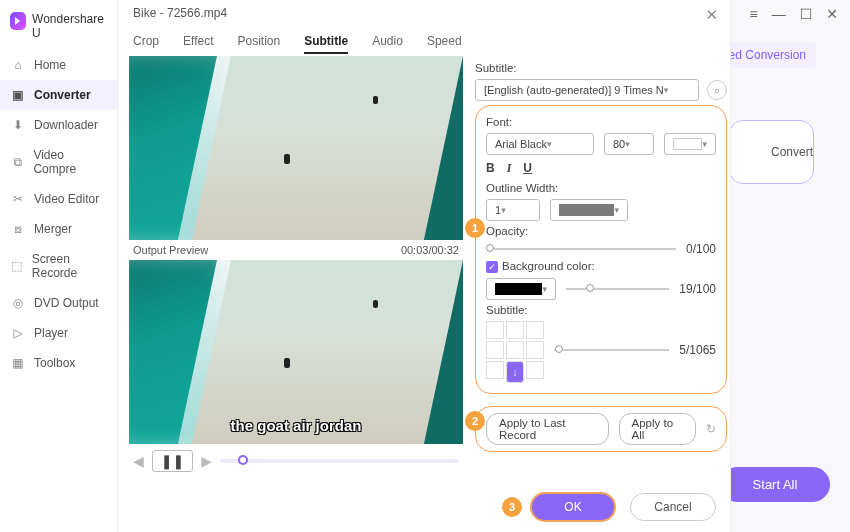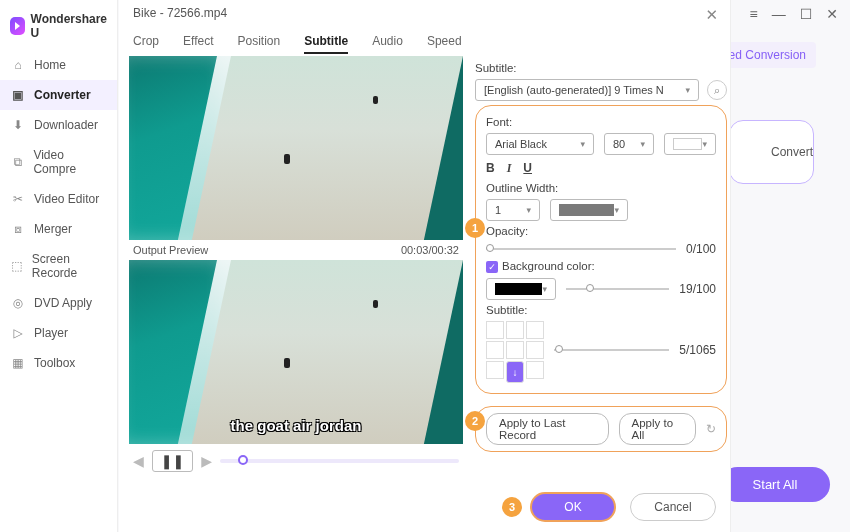--- a/index.html
+++ b/index.html
@@ -1,19 +1,19 @@
 <!DOCTYPE html>
 <html><head>
 <meta charset="utf-8">
 <style>
 *{box-sizing:border-box;margin:0;padding:0;font-family:Segoe UI,Arial,sans-serif}
 body{width:850px;height:532px;overflow:hidden;background:#f8f8fa}
 .app{display:flex;height:100%;width:100%;position:relative}
 .sidebar{width:118px;background:#fff;border-right:1px solid #eee;display:flex;flex-direction:column;padding-top:8px}
-.brand{display:flex;align-items:center;gap:6px;padding:4px 10px 10px;font-size:12px;font-weight:700;color:#333}
+.brand{display:flex;align-items:flex-start;gap:6px;padding:4px 10px 10px;font-size:12px;font-weight:400;color:#333}
 .brand-logo{width:18px;height:18px;border-radius:5px;background:linear-gradient(135deg,#7b4dff,#e24dff);position:relative}
 .brand-logo::after{content:"";position:absolute;left:5px;top:5px;width:0;height:0;border-left:5px solid #fff;border-top:4px solid transparent;border-bottom:4px solid transparent}
 .nav-item{display:flex;align-items:center;gap:8px;padding:8px 10px;font-size:12px;color:#555;cursor:pointer}
 .nav-item.active{background:#f3f0ff;color:#222;font-weight:700}
 .nav-item .ni-icon{width:16px;text-align:center;color:#888}
 .nav-item.active .ni-icon{color:#555}
 .main{flex:1;position:relative;background:#f8f8fa}
 .speed-conv{position:absolute;right:34px;top:42px;color:#8660f6;font-size:12px;background:#f3effc;padding:6px 10px;border-radius:4px}
 .convert-btn{position:absolute;right:36px;top:120px;width:85px;padding:24px 0;text-align:right;font-size:12px;color:#555;border:1px solid #c7b5ff;border-radius:14px;background:#fff;cursor:pointer}
 .start-all{position:absolute;right:20px;bottom:30px;width:110px;padding:10px 0;text-align:center;font-size:13px;color:#fff;background:#8a66f7;border-radius:18px;cursor:pointer}
@@ -38,21 +38,21 @@
 .cap{position:absolute;bottom:10px;width:100%;text-align:center;color:#fff;font-weight:700;font-size:15px;text-shadow:1px 1px 0 #000,-1px 1px 0 #000,1px -1px 0 #000,-1px -1px 0 #000}
 .mid-row{display:flex;justify-content:space-between;font-size:11px;color:#555;padding:4px 4px}
 .play-row{display:flex;align-items:center;gap:8px;padding:6px 4px}
 .play-row .pbtn{color:#bbb;font-size:14px;cursor:pointer}
 .play-row .pbtn.sel{color:#444}
 .ptrack{flex:1;height:4px;background:#ede8fb;position:relative;border-radius:2px}
 .pthumb{position:absolute;left:18px;top:-4px;width:10px;height:10px;background:#fff;border:2px solid #8a66f7;border-radius:50%}
 .right-col{flex:1;font-size:12px;color:#444;padding-top:6px;position:relative}
 .fld{margin-bottom:4px}
 .label{font-size:11.5px;color:#444;margin-bottom:5px;display:block}
-.sel{display:flex;align-items:center;justify-content:space-between;padding:4px 8px;height:22px;border:1px solid #bbb;border-radius:3px;font-size:11px;background:#fff;cursor:pointer}
+.sel{display:flex;align-items:center;justify-content:flex-start;padding:4px 8px;height:22px;border:1px solid #bbb;border-radius:3px;font-size:11px;background:#fff;cursor:pointer}
 .sel .v{white-space:nowrap;overflow:hidden;text-overflow:ellipsis}
 .sel .ar{color:#888;font-size:9px}
 .row{display:flex;align-items:center;gap:10px}
 .group1{border:1px solid #f0a25a;border-radius:16px;padding:10px 10px 14px;position:relative;margin-top:4px}
 .badge{position:absolute;left:-11px;width:20px;height:20px;border-radius:50%;background:#f5a33f;color:#fff;font-size:11px;font-weight:700;display:flex;align-items:center;justify-content:center}
 .b1{top:112px}
 .fmt-row{display:flex;gap:12px;padding:6px 0 2px}
 .fmt{font-weight:700;cursor:pointer}
 .fmt.i{font-style:italic;font-family:serif}
 .fmt.u{text-decoration:underline}
@@ -110,21 +110,21 @@
     <div class="nav-item">
         <span class="ni-icon">⧈</span>
         <span>Merger</span>
       </div>
     <div class="nav-item">
         <span class="ni-icon">⬚</span>
         <span>Screen Recorde</span>
       </div>
     <div class="nav-item">
         <span class="ni-icon">◎</span>
-        <span>DVD Apply</span>
+        <span>DVD Output</span>
       </div>
     <div class="nav-item">
         <span class="ni-icon">▷</span>
         <span>Player</span>
       </div>
     <div class="nav-item">
         <span class="ni-icon">▦</span>
         <span>Toolbox</span>
       </div>
   </div>

